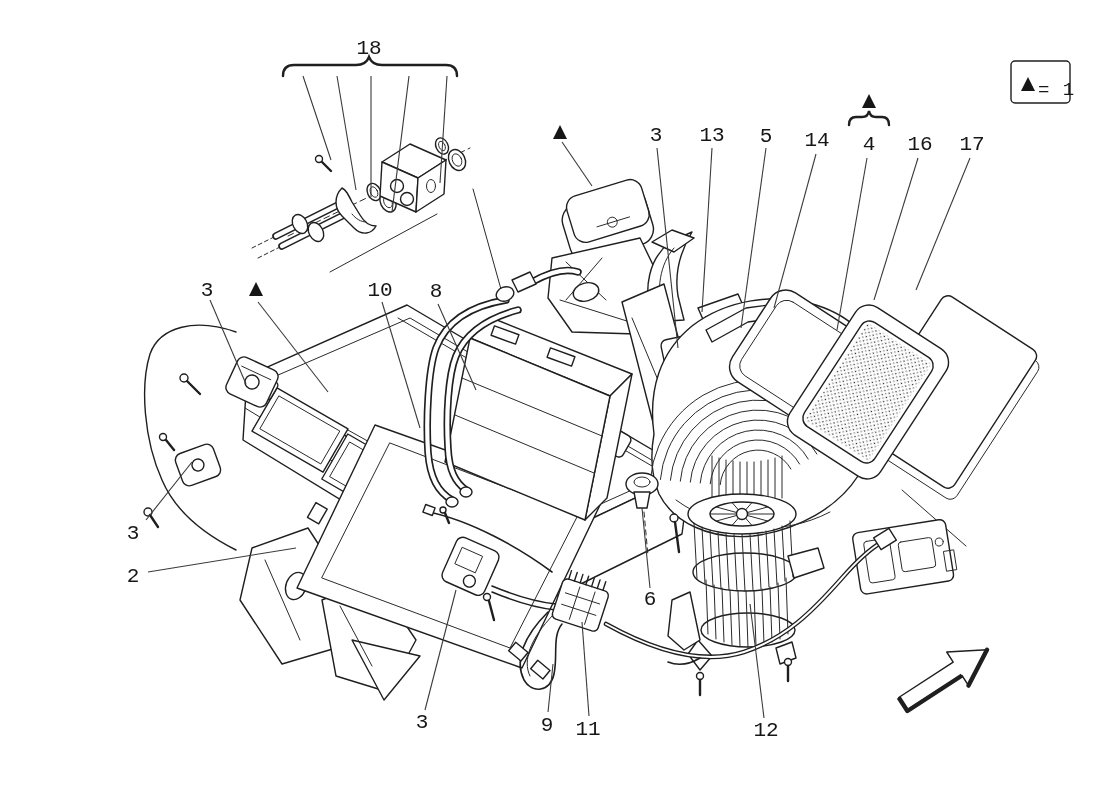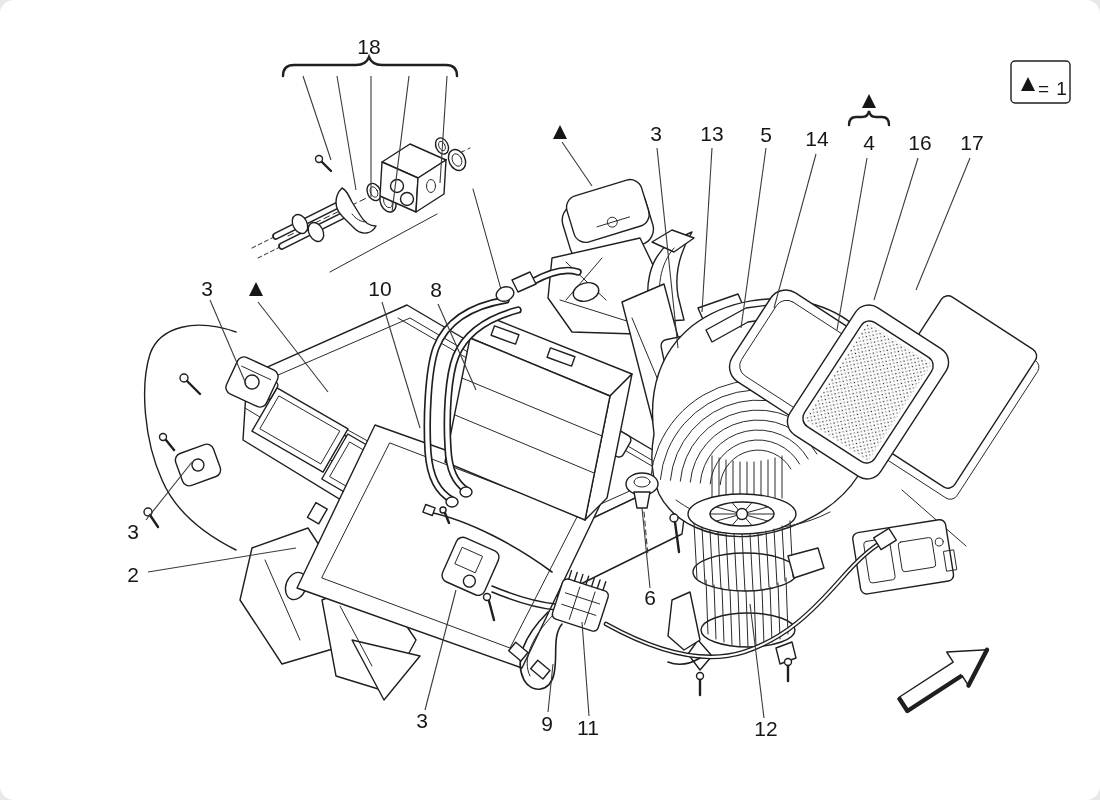--- a/index.html
+++ b/index.html
@@ -1,17 +1,17 @@
 <!DOCTYPE html>
 <html><head>
 <meta charset="utf-8">
 <style>
   html,body{margin:0;padding:0;background:#e8e8e8;}
   .stage{position:relative;width:1100px;height:800px;background:#ffffff;margin:0 auto;overflow:hidden;
-         font-family:Liberation Sans, sans-serif;border-radius:14px;}
+         font-family:Liberation Mono, monospace;}
   svg{position:absolute;inset:0;}
   svg *{vector-effect:non-scaling-stroke;}
   .ln{fill:none;stroke:#1f1f1f;stroke-width:1.4;stroke-linecap:round;stroke-linejoin:round;}
   .thin{fill:none;stroke:#2a2a2a;stroke-width:1;stroke-linecap:round;}
   .fw{fill:#ffffff;stroke:#1f1f1f;stroke-width:1.4;stroke-linejoin:round;}
   .leader{fill:none;stroke:#3a3a3a;stroke-width:1.1;}
   .brace{fill:none;stroke:#1f1f1f;stroke-width:2.4;stroke-linecap:round;}
   .tube-o{fill:none;stroke:#1f1f1f;stroke-width:7.5;stroke-linecap:round;}
   .tube-i{fill:none;stroke:#ffffff;stroke-width:4.2;stroke-linecap:round;}
   .wire{fill:none;stroke:#1f1f1f;stroke-width:1.6;stroke-linecap:round;}

